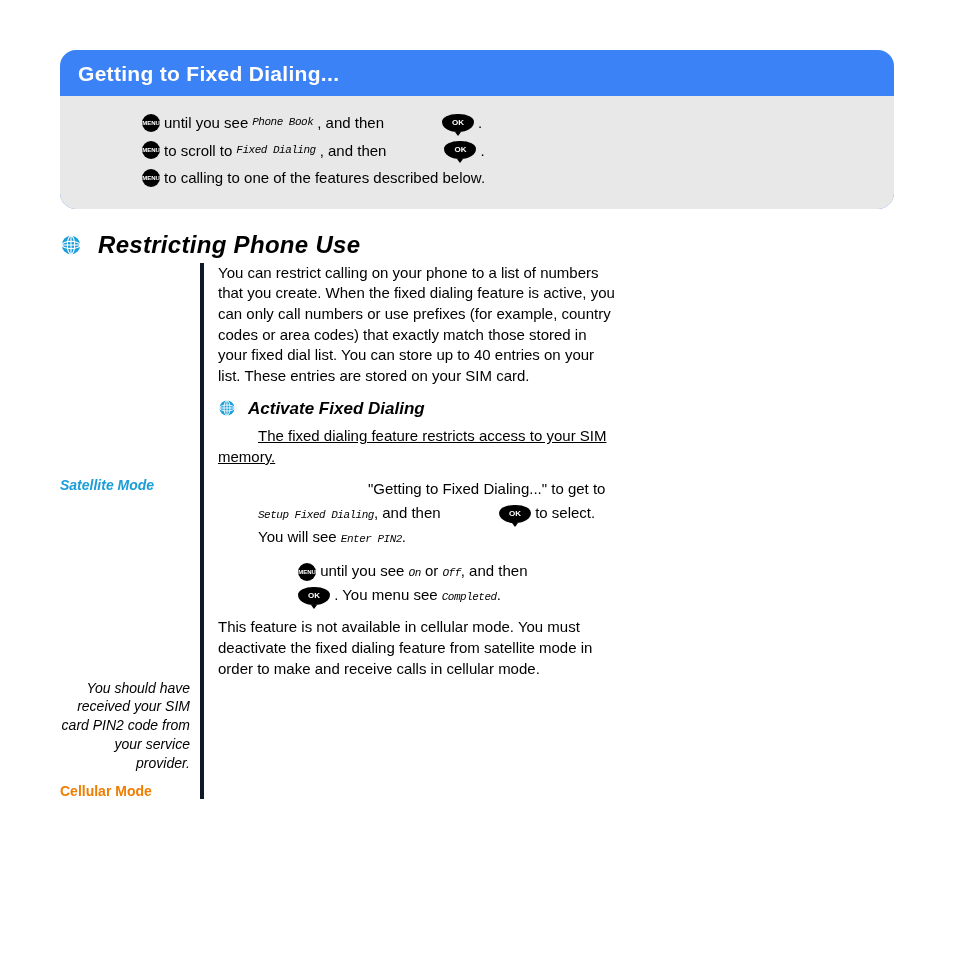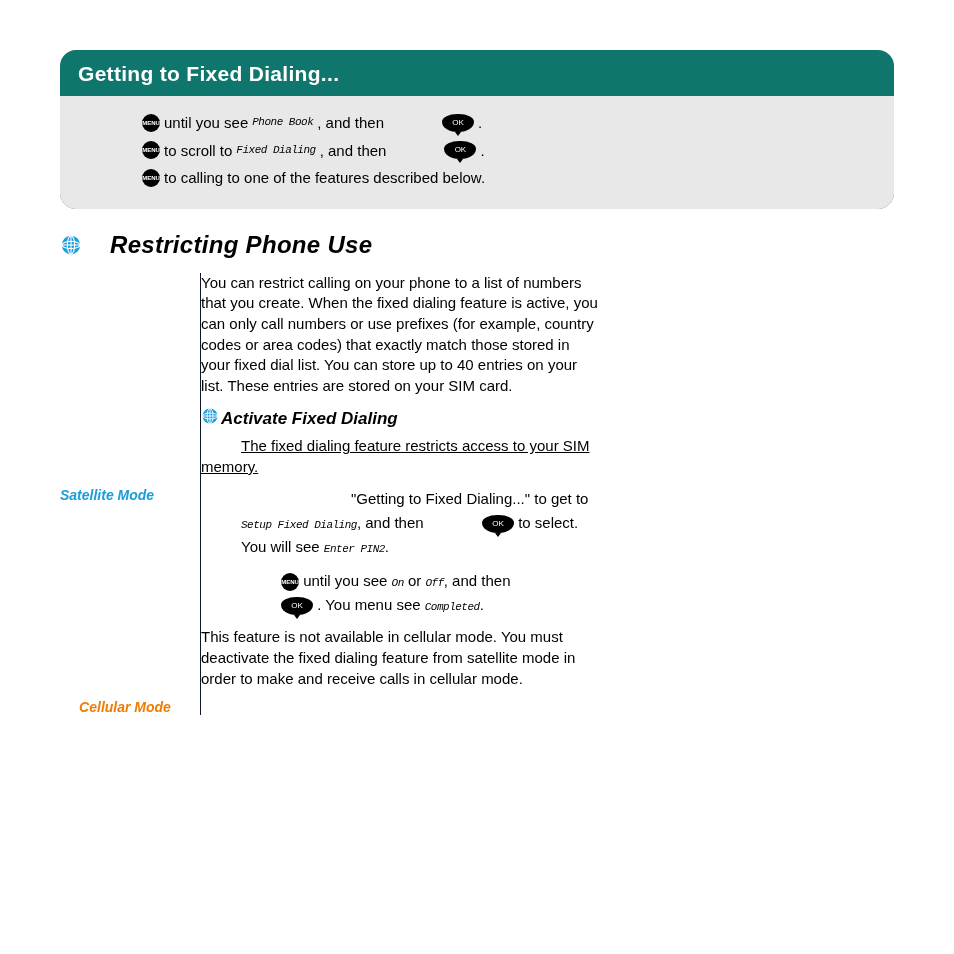--- a/index.html
+++ b/index.html
@@ -9,21 +9,21 @@
     background: #fff;
     color: #000;
     width: 954px;
     height: 954px;
     overflow: hidden;
   }
   .page {
     padding: 50px 60px 40px 60px;
   }
   .black-box {
-    background: #0f766e;
+    background: #3b82f6;
     color: #fff;
     border-radius: 16px;
     overflow: hidden;
     margin-bottom: 22px;
   }
   .black-header {
     font-weight: bold;
     font-size: 21px;
     padding: 12px 18px 10px 18px;
     letter-spacing: 0.3px;
@@ -60,21 +60,21 @@
     line-height: 18px;
     text-align: center;
   }
   .ok-icon {
     width: 32px;
     height: 18px;
     background: #000;
     border-radius: 50% 50% 50% 50% / 45% 45% 60% 60%;
     color: #fff;
     font-size: 8px;
-    font-weight: normal;
+    font-weight: bold;
     line-height: 18px;
     text-align: center;
     position: relative;
   }
   .ok-icon::after{
     content:"";
     position:absolute;
     bottom:-4px;
     left:50%;
     transform:translateX(-50%);
@@ -110,45 +110,47 @@
   .globe-icon {
     display:inline-block;
     width: 22px;
     height: 22px;
     vertical-align: middle;
   }
   .globe-icon svg { width:100%; height:100%; }
   .h1-row {
     display:flex;
     align-items:center;
-    gap:28px;
-    margin: 6px 0 14px 0;
+    gap:16px;
+    margin: 6px 0 4px 0;
   }
   .h1 { font-weight: bold; font-style: italic; font-size: 24px; letter-spacing:0.3px; }
   .h2-row {
     display:flex;
-    gap:2px;
+    align-items:center;
+    gap:12px;
     margin: 10px 0 6px 0;
   }
   .h2 { font-weight: bold; font-style: italic; font-size: 17px; }
   .two-col {
     display:flex;
   }
   .sidebar {
     width: 130px;
     flex-shrink:0;
     padding-right: 10px;
     font-size: 14px;
     text-align: left;
   }
   .sat-label { color:#1a9dd9; font-weight:bold; font-style:italic; font-size:14px;margin-top:44px; }
-  .cell-label { color:#ef7d00; font-weight:bold; font-style:italic; font-size:14px;text-align:center; }
+  .cell-label { color:#ef7d00; font-weight:bold; font-size:14px; }
   .pin-note { font-style: italic; color:#000; font-size:14px; line-height:1.35; text-align:right; padding-left: 0; }
   .main-col {
-    border-left: 1px solid #0f172a;
+    border-left: 4px solid #0f172a;
+    padding-left: 14px;
     font-size: 15px;
     line-height: 1.38;
     max-width: 400px;
   }
   .para { margin: 0 0 10px 0; }
   .indent { margin-left: 40px; }
   .sp4 { display:inline-block; width:50px; }
   .inline-line { line-height:1.6; }
 </style>
 </head>
@@ -195,20 +197,21 @@
         </svg>
     </span>
     <span class="h1">Restricting Phone Use</span>
   </div>
 
   <div class="two-col">
     <div class="sidebar">
       <div style="height:170px"></div>
       <div class="sat-label">Satellite Mode</div>
       <div style="height:186px"></div>
+      <div class="pin-note">You should have received your SIM card PIN2 code from your service provider.</div>
       <div style="height:10px"></div>
       <div class="cell-label">Cellular Mode</div>
     </div>
 
     <div class="main-col">
       <p class="para">You can restrict calling on your phone to a list of numbers that you create. When the fixed dialing feature is active, you can only call numbers or use prefixes (for example, country codes or area codes) that exactly match those stored in your fixed dial list. You can store up to 40 entries on your list. These entries are stored on your SIM card.</p>
 
       <div class="h2-row">
         <span class="globe-icon" style="width:18px;height:18px;">
           <svg viewBox="0 0 24 24">

